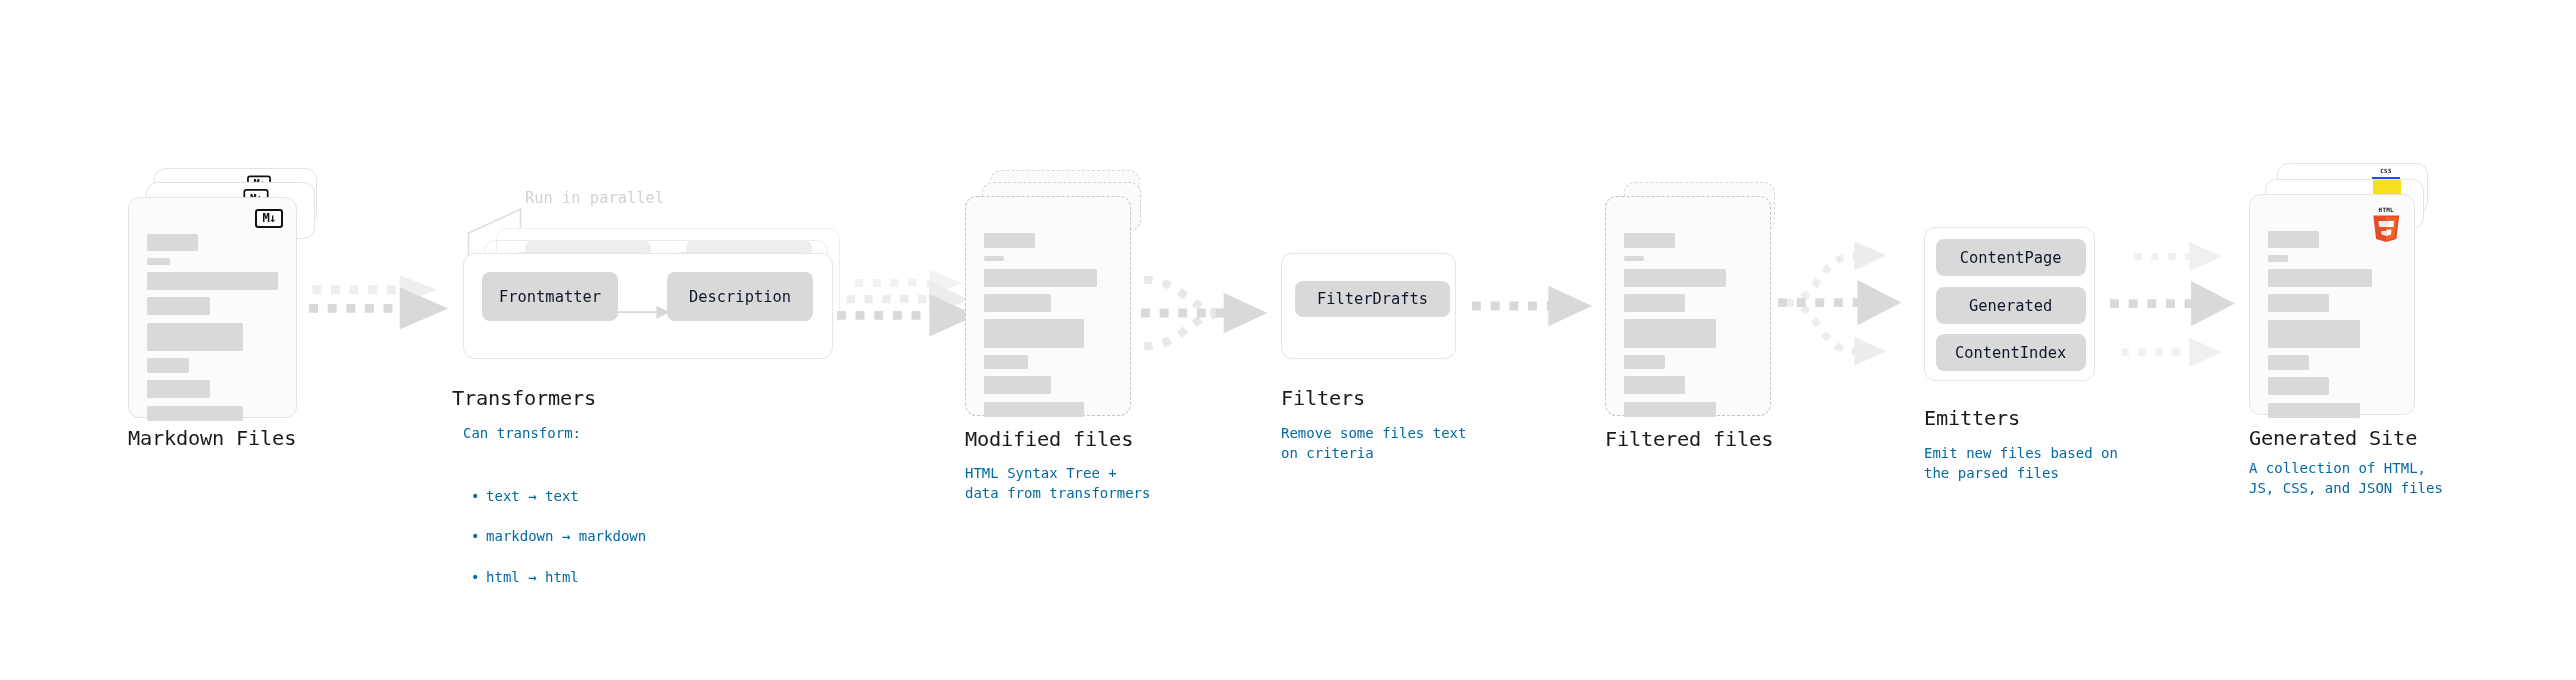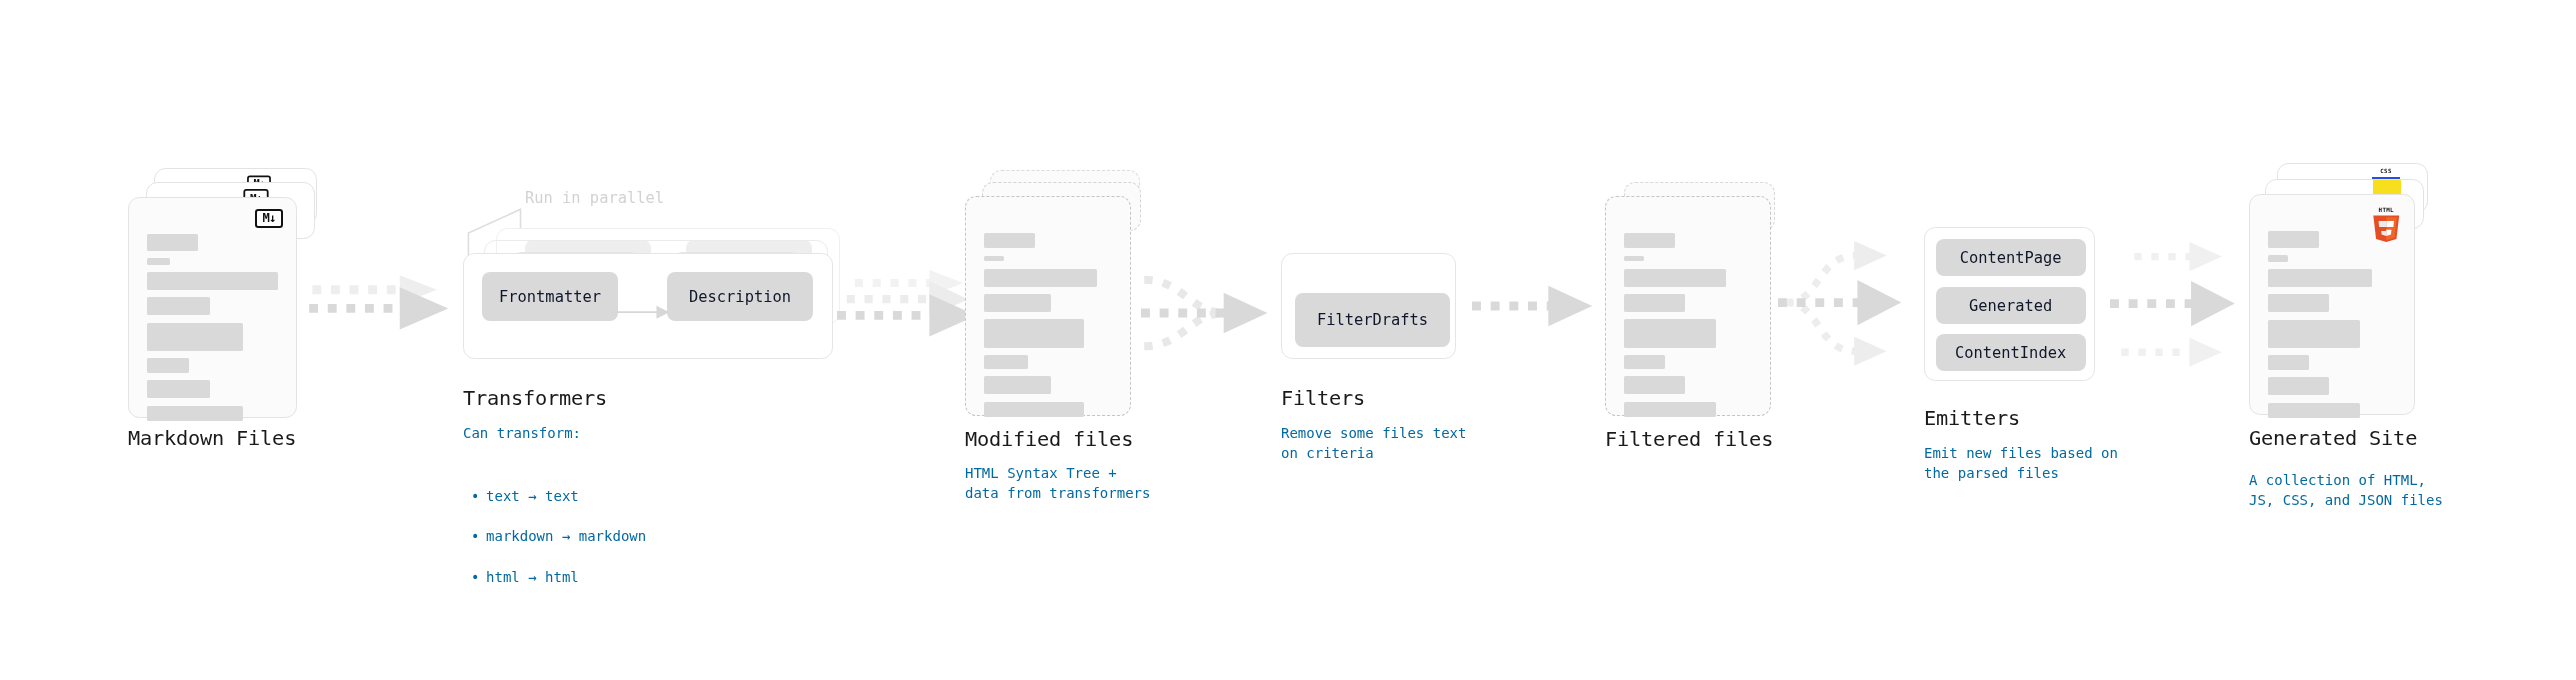--- a/index.html
+++ b/index.html
@@ -190,21 +190,21 @@
 
   <div class="groupbox" style="left:463px; top:253px; width:370px; height:106px;">
     <div class="pill" style="left:18px; top:18px; width:136px; height:49px;">Frontmatter</div>
     <div class="pill" style="left:203px; top:18px; width:146px; height:49px;">Description</div>
   </div>
   <svg class="abs" style="left:611px; top:304px;" width="73" height="24.4" viewBox="0 0 90 30">
     <line x1="0" y1="10" x2="58" y2="10" stroke="#d7d7d7" stroke-width="2.4"></line>
     <polygon points="56,2 72,10 56,18" fill="#d7d7d7"></polygon>
   </svg>
 
-  <div class="caption-title" style="left:463px; top:386px;">Transformers</div>
+  <div class="caption-title" style="left:452px; top:386px;">Transformers</div>
   <div class="caption-sub" style="left:463px; top:423px;">Can transform:</div>
   <div class="caption-sub" style="left:463px; top:445px;">
     <ul>
       <li>text → text</li>
       <li>markdown → markdown</li>
       <li>html → html</li>
     </ul>
   </div>
 
   <svg class="abs" style="left:837px; top:268px;" width="154" height="98" viewBox="0 0 190 120">
@@ -246,21 +246,21 @@
       <path d="M 4 24 C 52 24, 60 65, 104 65"></path>
       <path d="M 4 106 C 52 106, 60 65, 104 65"></path>
     </g>
     <g stroke="#d9d9d9" stroke-width="11" stroke-dasharray="11 12" fill="#d9d9d9">
       <line x1="0" y1="65" x2="108" y2="65"></line>
       <polygon points="102,40 156,65 102,90" stroke="none"></polygon>
     </g>
   </svg>
 
   <div class="groupbox" style="left:1281px; top:253px; width:175px; height:106px;">
-    <div class="pill" style="left:13px; top:39px; width:155px; height:54px;border-radius:8px;">FilterDrafts</div>
+    <div class="pill" style="left:13px; top:27px; width:155px; height:36px;border-radius:8px;">FilterDrafts</div>
   </div>
   <div class="caption-title" style="left:1281px; top:386px;">Filters</div>
   <div class="caption-sub" style="left:1281px; top:423px;">Remove some files text
 on criteria</div>
 
   <svg class="abs" style="left:1472px; top:288px;" width="134" height="49" viewBox="0 0 165 60">
     <g stroke="#d9d9d9" stroke-width="11" stroke-dasharray="11 12" fill="#d9d9d9">
       <line x1="0" y1="22" x2="100" y2="22"></line>
       <polygon points="94,-3 148,22 94,47" stroke="none"></polygon>
     </g>
@@ -338,17 +338,17 @@
       <div class="bar" style="width:81%;height:18px;"></div>
       <div class="bar" style="width:48%;height:18px;"></div>
       <div class="bar" style="width:72%;height:28.4px;"></div>
       <div class="bar" style="width:32%;height:14.6px;"></div>
       <div class="bar" style="width:48%;height:18px;"></div>
       <div class="bar" style="width:72%;height:15.4px;"></div>
     </div>
   </div>
 
   <div class="caption-title" style="left:2249px; top:426px;">Generated Site</div>
-  <div class="caption-sub" style="left:2249px; top:470px;">A collection of HTML,
+  <div class="caption-sub" style="left:2249px; top:458px;">A collection of HTML,
 JS, CSS, and JSON files</div>
 
 </div>
 
 
 </body></html>

